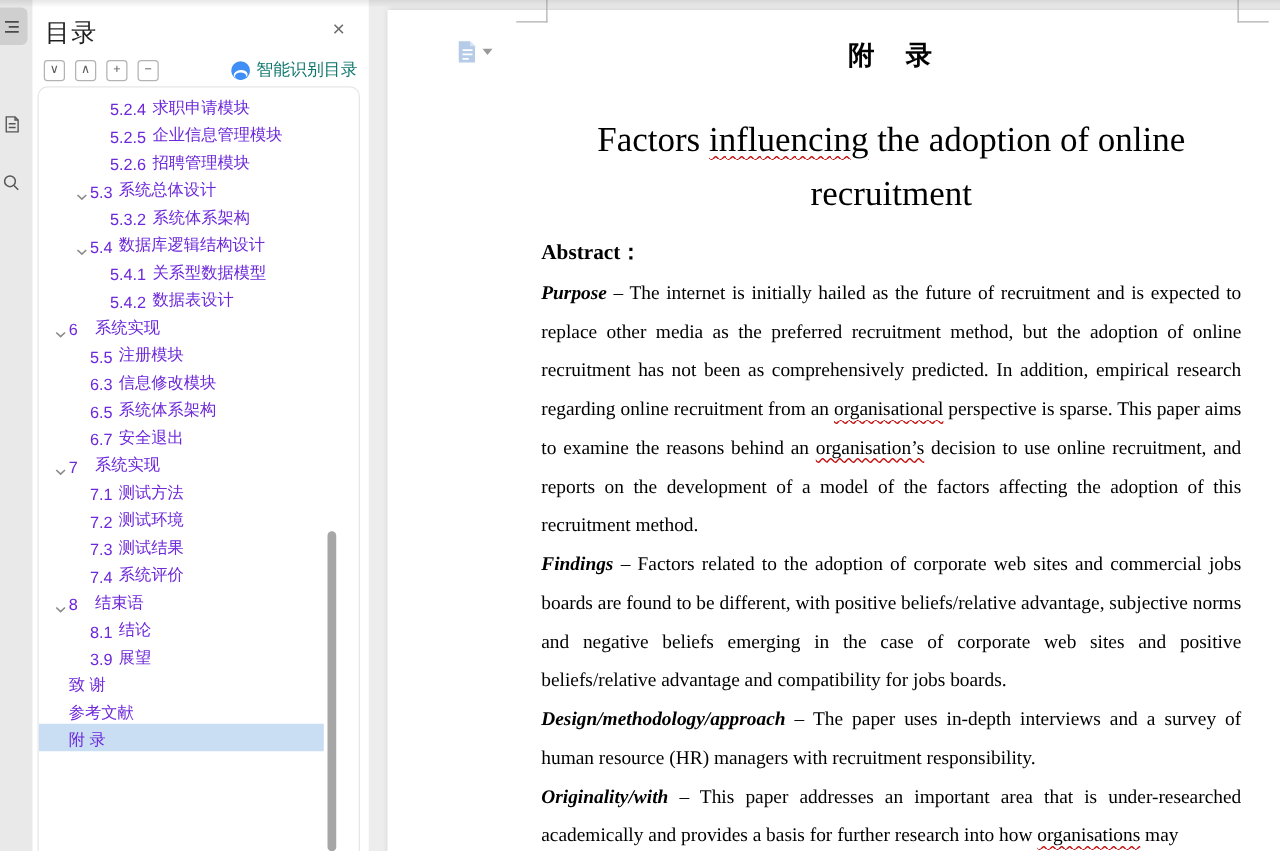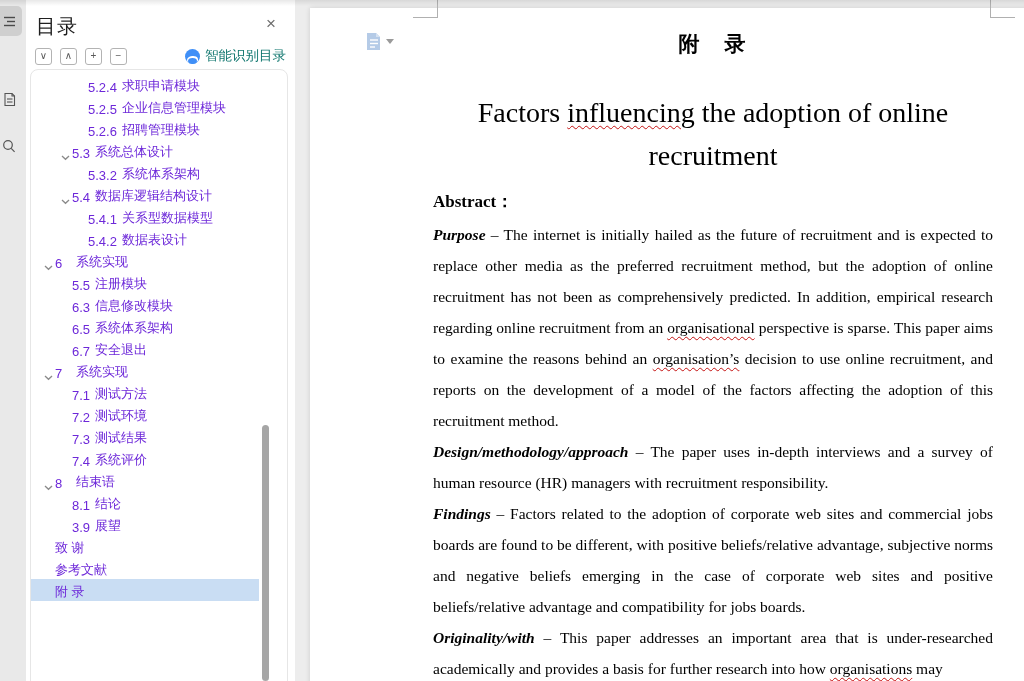--- a/index.html
+++ b/index.html
@@ -272,22 +272,22 @@
 </div>
 
 <div class="doc-area">
   <div class="page">
     <div class="text-col">
       <div class="h-appendix">附　录</div>
       <div class="h-title" id="doc-title"><span>Factors </span><span class="sq">influencing</span><span> the adoption of online recruitment</span></div>
       <div class="abstract-label">Abstract：</div>
       <div id="paragraphs">
           <p class="para"><span class="b">Purpose</span><span> – The internet is initially hailed as the future of recruitment and is expected to replace other media as the preferred recruitment method, but the adoption of online recruitment has not been as comprehensively predicted. In addition, empirical research regarding online recruitment from an </span><span class="sq">organisational</span><span> perspective is sparse. This paper aims to examine the reasons behind an </span><span class="sq">organisation’s</span><span> decision to use online recruitment, and reports on the development of a model of the factors affecting the adoption of this recruitment method.</span></p>
+          <p class="para"><span class="b">Findings</span><span> – Factors related to the adoption of corporate web sites and commercial jobs boards are found to be different, with positive beliefs/relative advantage, subjective norms and negative beliefs emerging in the case of corporate web sites and positive beliefs/relative advantage and compatibility for jobs boards.</span></p>
           <p class="para"><span class="b">Design/methodology/approach</span><span> – The paper uses in-depth interviews and a survey of human resource (HR) managers with recruitment responsibility.</span></p>
-          <p class="para"><span class="b">Findings</span><span> – Factors related to the adoption of corporate web sites and commercial jobs boards are found to be different, with positive beliefs/relative advantage, subjective norms and negative beliefs emerging in the case of corporate web sites and positive beliefs/relative advantage and compatibility for jobs boards.</span></p>
           <p class="para"><span class="b">Originality/with</span><span> – This paper addresses an important area that is under-researched academically and provides a basis for further research into how </span><span class="sq">organisations</span><span> may</span></p>
         </div>
     </div>
   </div>
 
   <div class="mark" style="left:142px; top:0; width:1px; height:18px;"></div>
   <div class="mark" style="left:118px; top:17px; width:25px; height:1px;"></div>
   <div class="mark" style="left:695px; top:0; width:1px; height:18px;"></div>
   <div class="mark" style="left:695px; top:17px; width:25px; height:1px;"></div>
 

